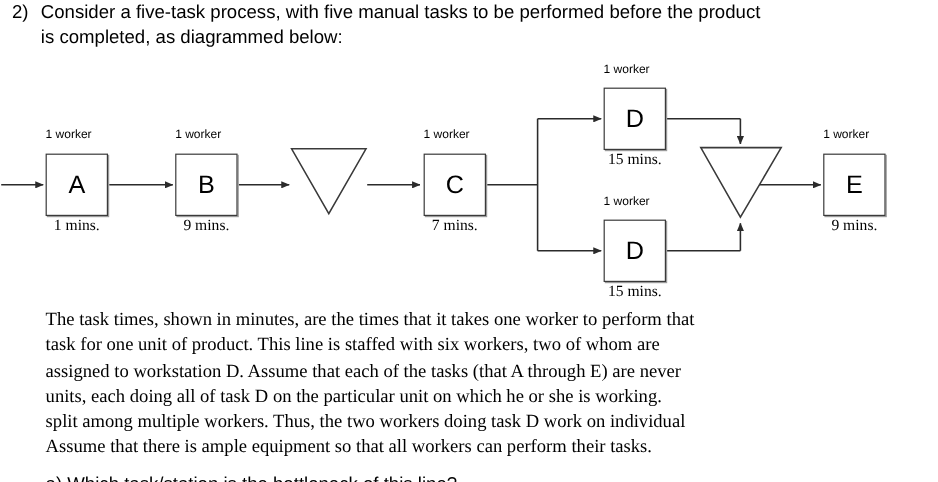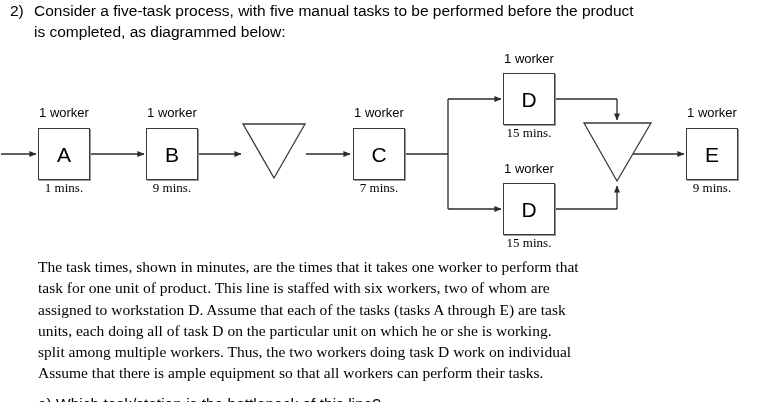--- a/index.html
+++ b/index.html
@@ -72,24 +72,23 @@
     display: flex;
     align-items: center;
     justify-content: center;
     font-size: 21px;
     line-height: 1;
     font-weight: 400;
     letter-spacing: 0px;
   }
   .cap-label {
     position: absolute;
-    font-size: 13px;
+    font-size: 10px;
     line-height: 10px;
     white-space: nowrap;
-    text-align: center;
   }
   .time-label {
     position: absolute;
     font-size: 13px;
     line-height: 10px;
     white-space: nowrap;
     text-align: center;
     font-family: Liberation Serif, serif;
   }
 
@@ -204,21 +203,21 @@
   <div class="node-box" style="left:686px; top:76px; width:52px; height:52px;">
     <div class="node-letter">E</div>
   </div>
   <div class="time-label" style="left:686px; top:131px; width:52px;">9 mins.</div>
 
 </div>
 
 <div class="body-para">
   <span class="p-line">The task times, shown in minutes, are the times that it takes one worker to perform that</span>
   <span class="p-line">task for one unit of product. This line is staffed with six workers, two of whom are</span>
-  <span class="p-line">assigned to workstation D. Assume that each of the tasks (tasks A through E) are task</span>
+  <span class="p-line">assigned to workstation D. Assume that each of the tasks (that A through E) are never</span>
   <span class="p-line">units, each doing all of task D on the particular unit on which he or she is working.</span>
   <span class="p-line">split among multiple workers. Thus, the two workers doing task D work on individual</span>
   <span class="p-line">Assume that there is ample equipment so that all workers can perform their tasks.</span>
 </div>
 
 <div class="clipped-line">
   <span>a) Which task/station is the bottleneck of this line?</span>
 </div>
 
 </body></html>

